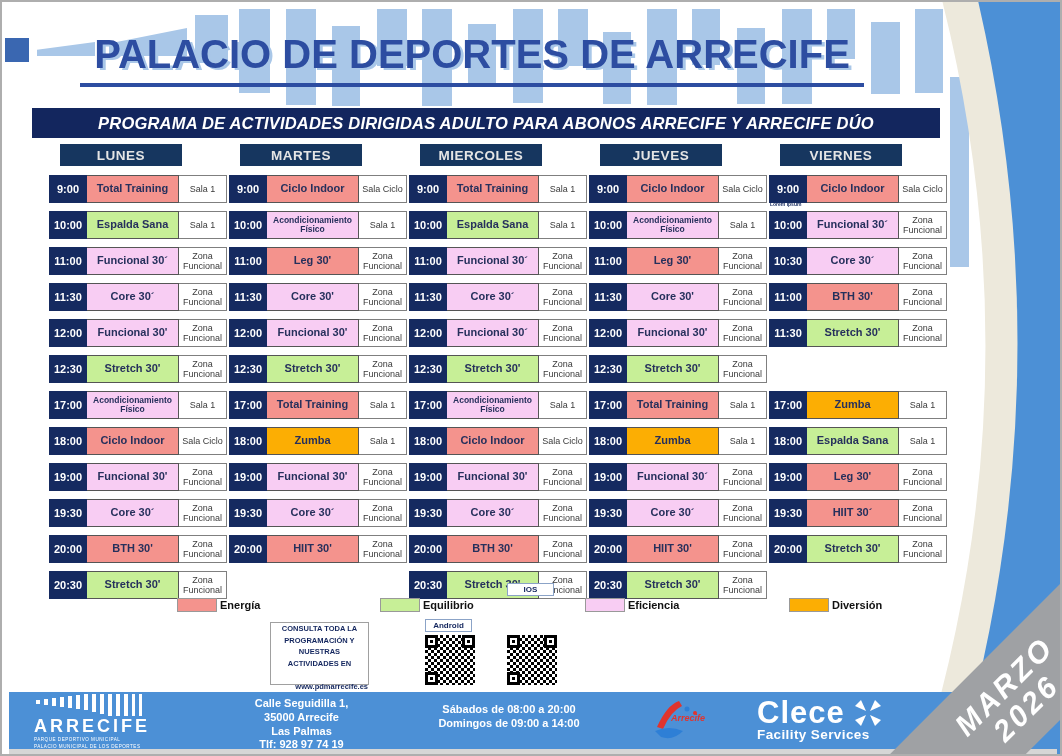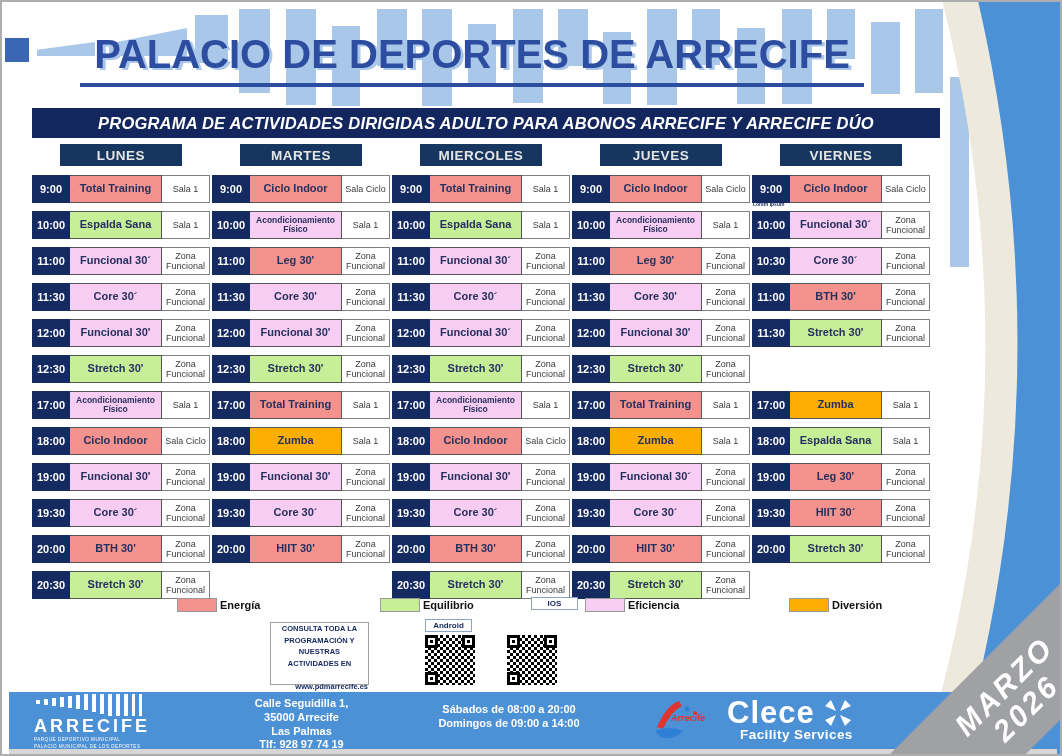--- a/index.html
+++ b/index.html
@@ -27,21 +27,21 @@
               background:#13265e; color:#fff; font-size:16.5px; font-weight:bold;
               font-style:italic; display:flex; align-items:center; justify-content:center;
               z-index:3; letter-spacing:0.2px; }
 
   
   #grid { position:absolute; left:30px; top:142px; width:902px; height:460px; z-index:3; }
   .day-col { position:absolute; top:0; width:178px; height:460px; }
   .day-header { position:relative; width:122px; height:22px; margin:0 auto; background:#16365f;
                 color:#e5e5e5; font-size:13.5px; font-weight:bold; display:flex;
                 align-items:center; justify-content:center; letter-spacing:0.5px; }
-  .slot { position:absolute; left:0; width:212px; height:28px; display:flex; }
+  .slot { position:absolute; left:0; width:212px; height:28px; display:flex;justify-content:center; }
   .t-cell { position:relative; width:38px; height:28px; background:#152a60; color:#fff;
             font-size:11px; font-weight:bold; display:flex; align-items:center;
             justify-content:center; flex:none; }
   .t-note { position:absolute; top:26px; left:1px; font-size:5px; font-weight:bold;
             color:#15295f; white-space:nowrap; }
   .a-cell { width:92px; height:28px; border:1px solid #555; border-left:none;
             color:#26305c; font-size:11px; font-weight:bold; display:flex; align-items:center;
             justify-content:center; text-align:center; flex:none; line-height:1.05; }
   .a-cell.small { font-size:8.5px; }
   .r-cell { width:48px; height:28px; background:#fff; border:1px solid #7f7f7f; border-left:none;
@@ -82,21 +82,21 @@
   #footer-strip { position:absolute; left:7px; top:747px; width:1048px; height:7px;
                   background:#d6d6d6; z-index:3; }
   #brand { position:absolute; left:25px; top:2px; width:180px; color:#fff; }
   #brand-name { font-size:18px; font-weight:bold; letter-spacing:3px; margin-top:-4px; }
   #brand-sub { font-size:4.6px; letter-spacing:0.5px; line-height:1.5; }
   #address { position:absolute; left:210px; top:5px; width:165px; text-align:center;
              color:#fff; font-size:11px; font-weight:bold; line-height:1.25; }
   #horario { position:absolute; left:375px; top:10px; width:250px; text-align:center;
              color:#fff; font-size:11px; font-weight:bold; line-height:1.3; }
   #citylogo { position:absolute; left:640px; top:5px; }
-  #clece { position:absolute; left:718px; top:3px; color:#fff;text-align:right; }
+  #clece { position:absolute; left:748px; top:3px; color:#fff; }
   #clece-top { display:flex; align-items:center; }
   #clece-name { font-size:31px; font-weight:bold; letter-spacing:1px; }
   #clece-mark { margin-left:8px; }
   #clece-tag { font-size:13.5px; font-weight:bold; letter-spacing:0.4px; margin-top:-4px; }
 
   
   #ribbon { position:absolute; left:783px; top:647px; width:460px; height:96px;
             background:#9fa1a4; transform:rotate(-45deg); z-index:6;
             display:flex; flex-direction:column; align-items:center; justify-content:center; }
   #ribbon .rl { color:#fff; font-size:30px; font-weight:bold; font-style:italic;
@@ -472,21 +472,21 @@
     <div class="url">www.pdmarrecife.es</div>
   </div>
 
   <div class="qr-label" style="left:423px; top:617px;">Android</div>
   <div class="qr" style="left:423px; top:633px;">
     <span class="fnd tl"></span>
     <span class="fnd tr"></span>
     <span class="fnd bl"></span>
   </div>
 
-  <div class="qr-label" style="left:505px; top:595px;margin-left:24px;">IOS</div>
+  <div class="qr-label" style="left:505px; top:581px;">IOS</div>
   <div class="qr" style="left:505px; top:633px;">
     <span class="fnd tl"></span>
     <span class="fnd tr"></span>
     <span class="fnd bl"></span>
   </div>
 
 
   <div id="footer">
     <div id="brand">
       <svg width="130" height="22" viewBox="0 0 130 22">

